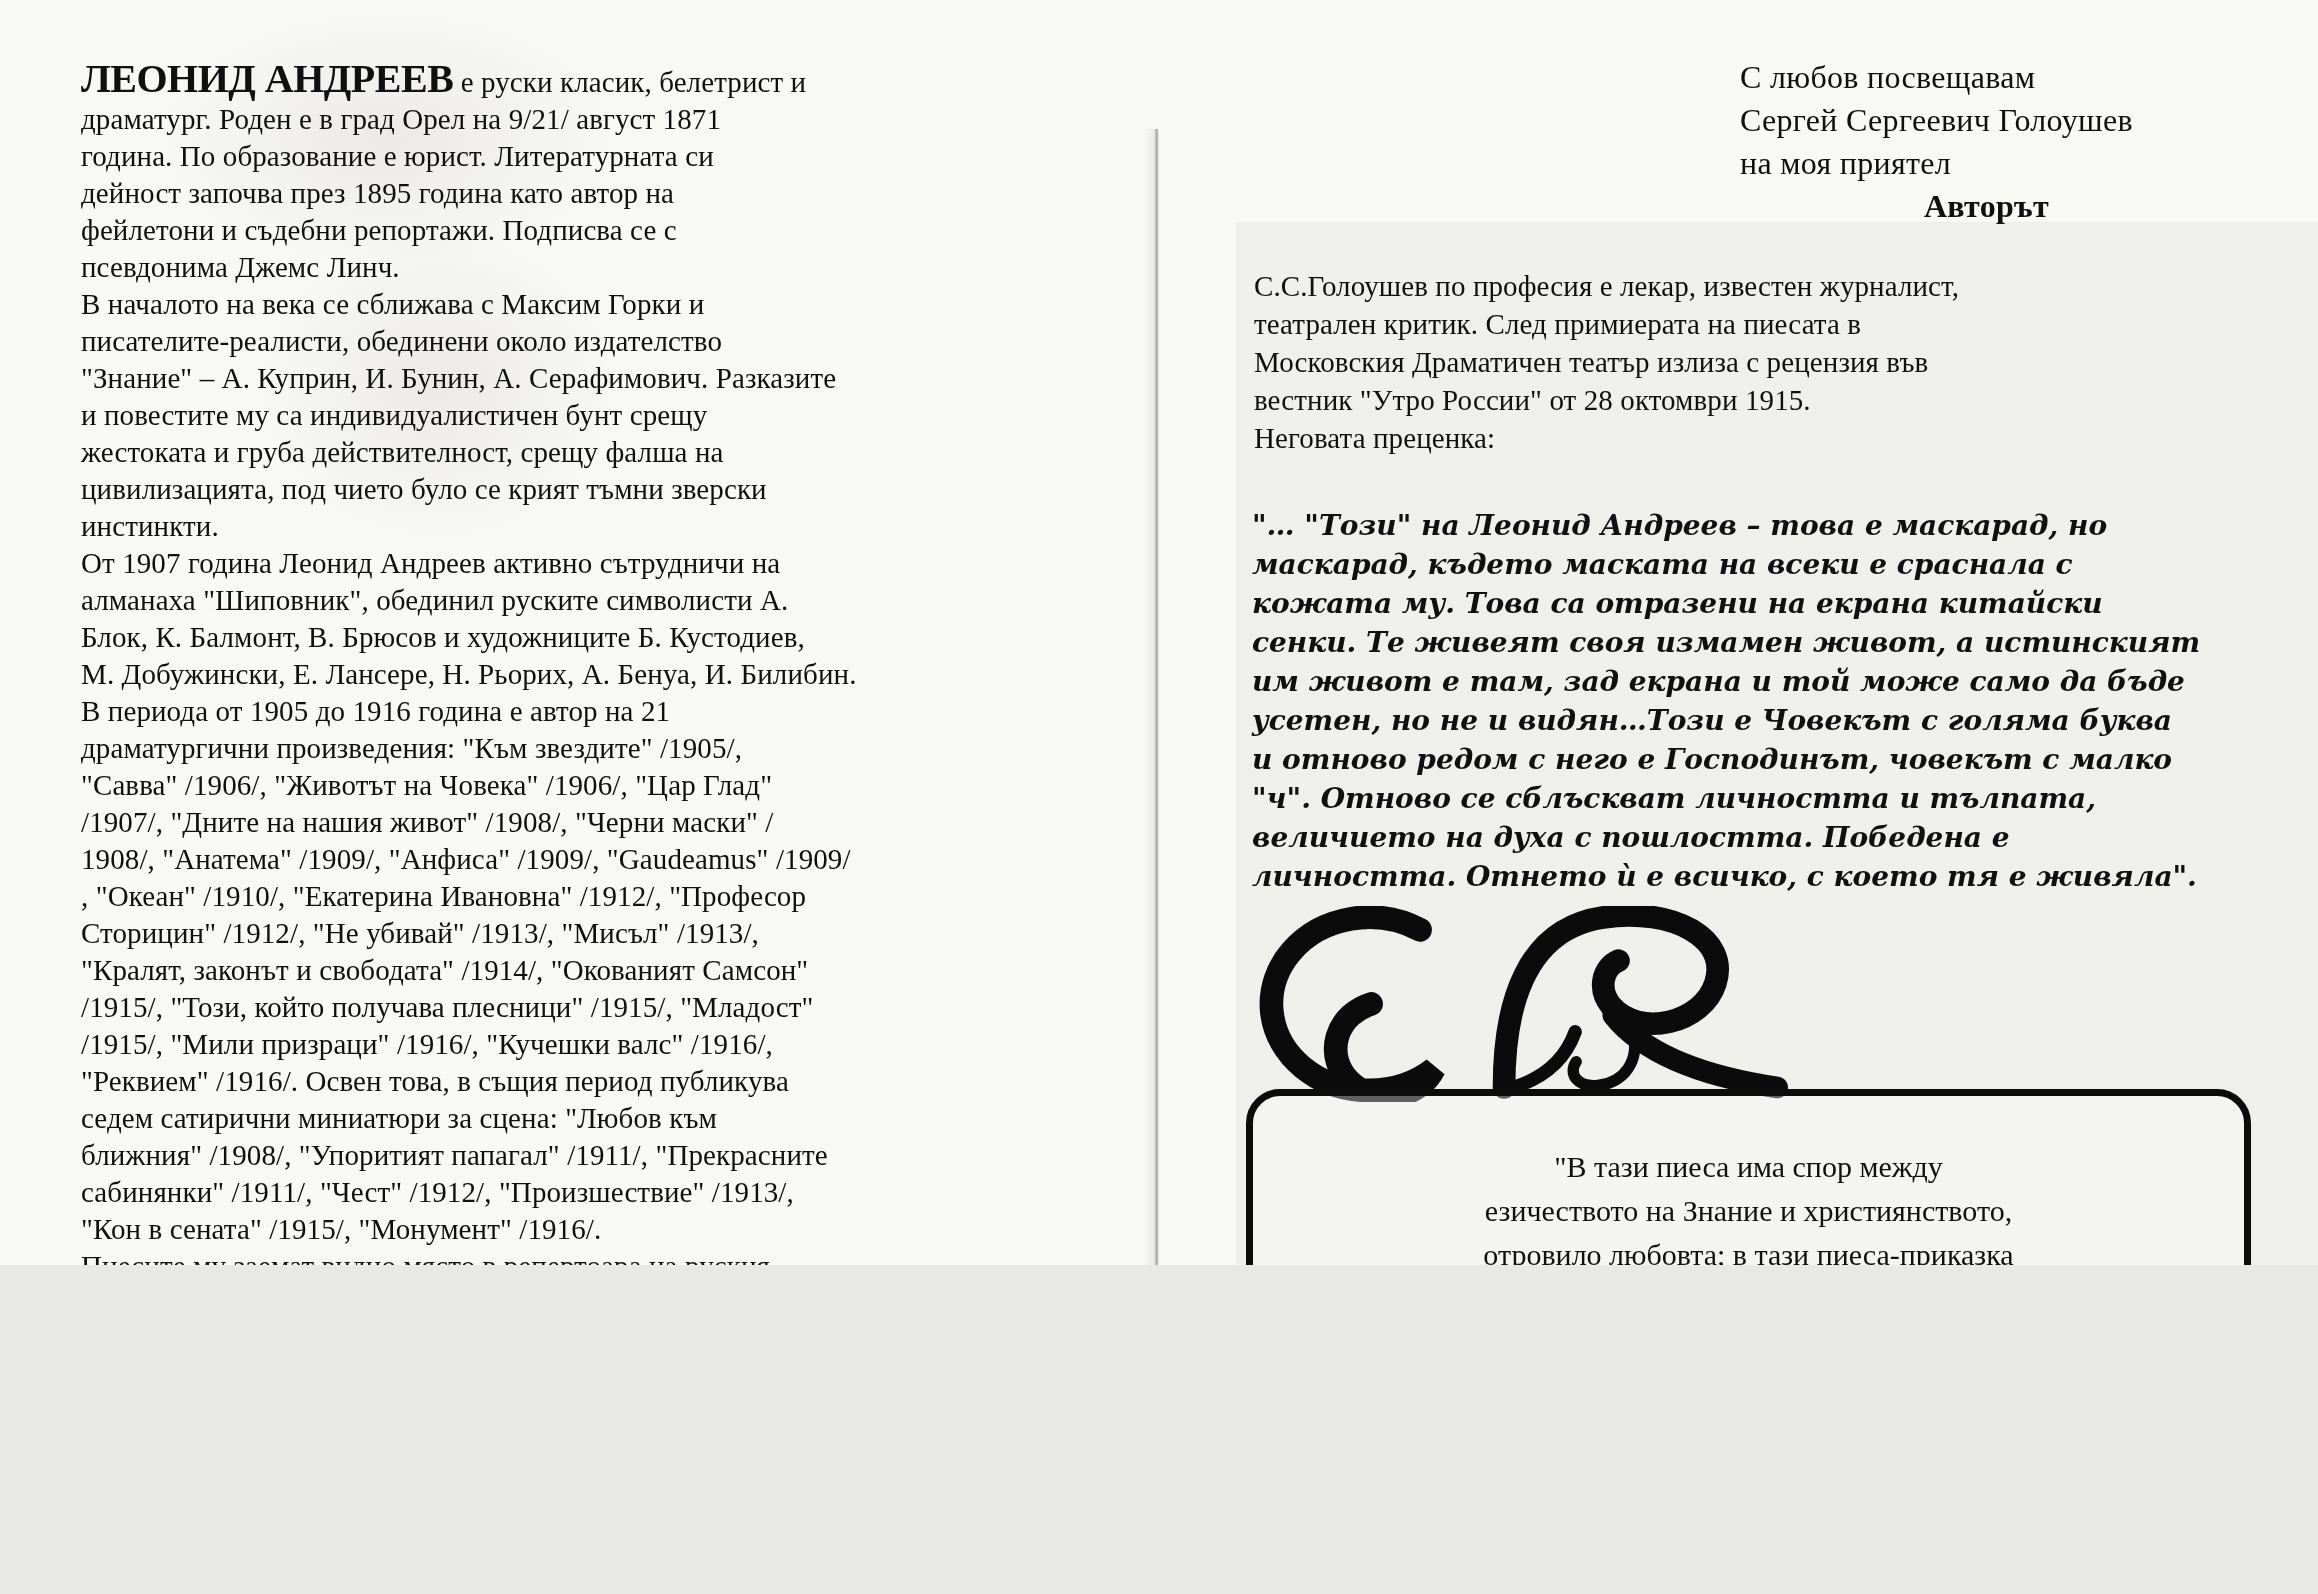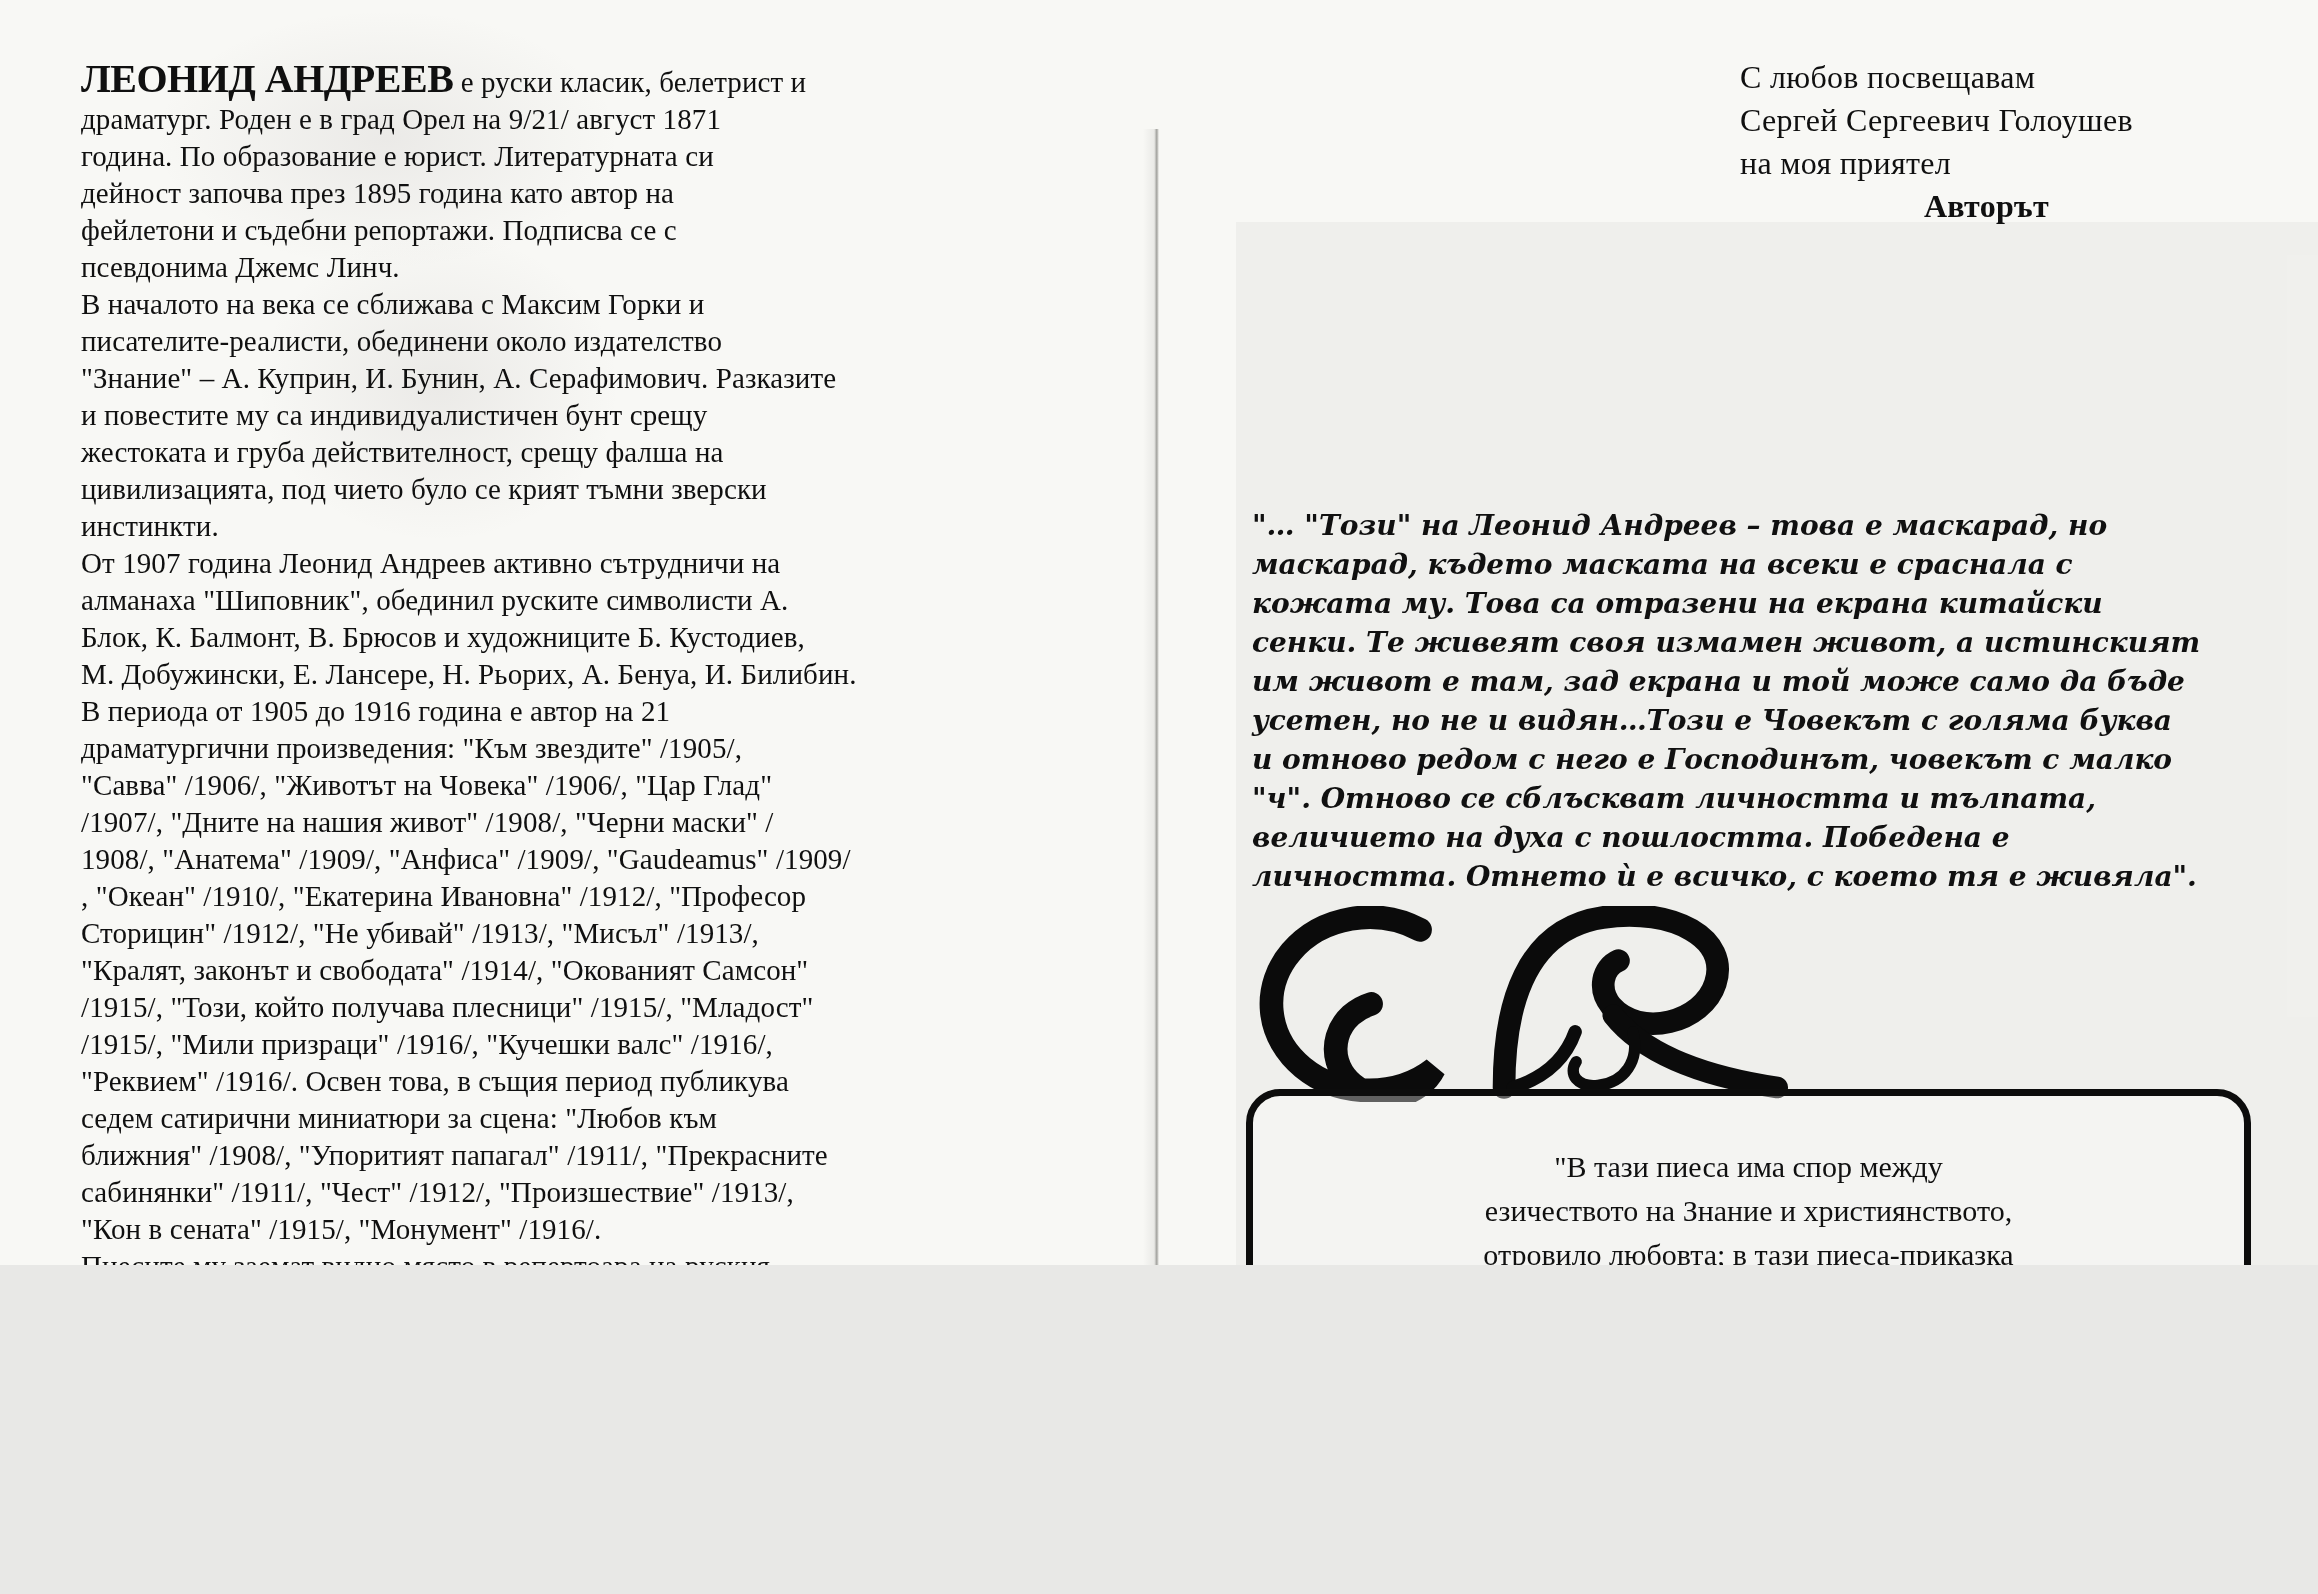--- a/index.html
+++ b/index.html
@@ -139,20 +139,25 @@
 
   <div class="page-num" id="page-num-4">4</div>
 
   <div class="dedication">
     <div>С любов посвещавам</div>
     <div>Сергей Сергеевич Голоушев</div>
     <div>на моя приятел</div>
     <div class="sig">Авторът</div>
   </div>
 
+  <p class="review-intro">С.С.Голоушев по професия е лекар, известен журналист,
+театрален критик. След примиерата на пиесата в
+Московския Драматичен театър излиза с рецензия във
+вестник "Утро России" от 28 октомври 1915.
+Неговата преценка:</p>
 
   <p class="review-quote">"… "Този" на Леонид Андреев – това е маскарад, но
 маскарад, където маската на всеки е сраснала с
 кожата му. Това са отразени на екрана китайски
 сенки. Те живеят своя измамен живот, а истинският
 им живот е там, зад екрана и той може само да бъде
 усетен, но не и видян…Този е Човекът с голяма буква
 и отново редом с него е Господинът, човекът с малко
 "ч". Отново се сблъскват личността и тълпата,
 величието на духа с пошлостта. Победена е

